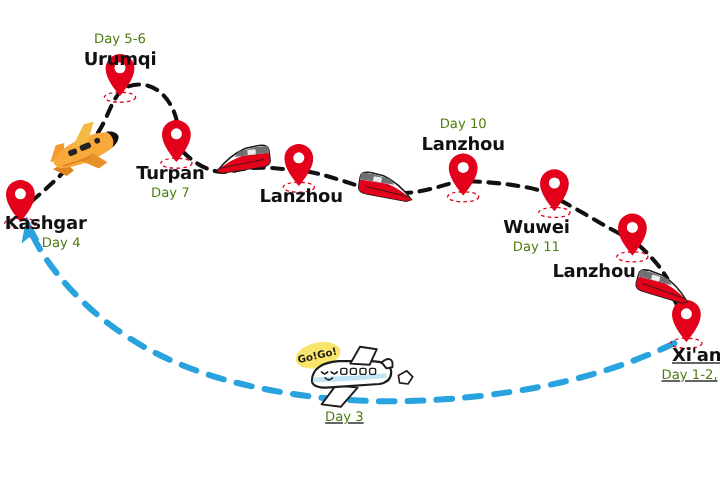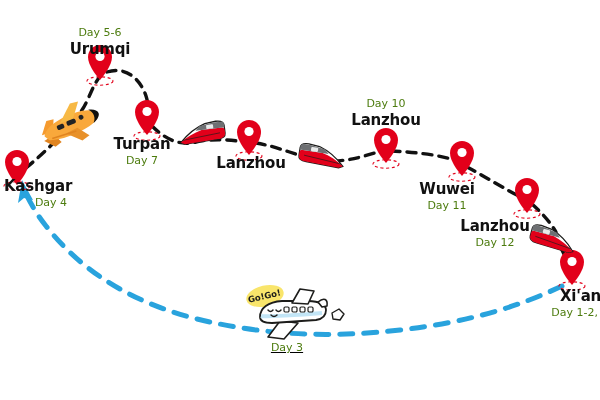--- a/index.html
+++ b/index.html
@@ -20,21 +20,21 @@
     letter-spacing:-0.2px;
     line-height:17px;
   }
   .day{
     color:#4d7c0f;
     font-size:11px;
     line-height:16px;
     font-weight:normal;
   }
   .ctr{text-align:center;transform:translateX(-50%);}
-  .rgt{text-align:right;}
+  .rgt{text-align:right;text-decoration:underline;}
 </style>
 </head>
 <body>
 
 <div id="map-root">
 
   <svg id="route-svg" viewBox="0 0 600 400">
     <defs>
 
       <g id="pin-glyph">
@@ -210,21 +210,20 @@
     <div class="city">Lanzhou</div>
   </div>
 
   <div class="lbl ctr" style="left:447px;top:181px;">
     <div class="city">Wuwei</div>
     <div class="day">Day 11</div>
   </div>
 
   <div class="lbl ctr" style="left:495px;top:218px;">
     <div class="city">Lanzhou</div>
-    <div class="day">Day 12</div>
   </div>
 
   <div class="lbl rgt" style="left:446px;top:288px;width:152px;">
     <div class="city" style="text-align:left;padding-left:114px;">Xi'an</div>
     <div class="day">Day 1-2,</div>
   </div>
 
   <div class="lbl ctr" style="left:38px;top:178px;">
     <div class="city">Kashgar</div>
     <div class="day" style="padding-left:26px;">Day 4</div>

